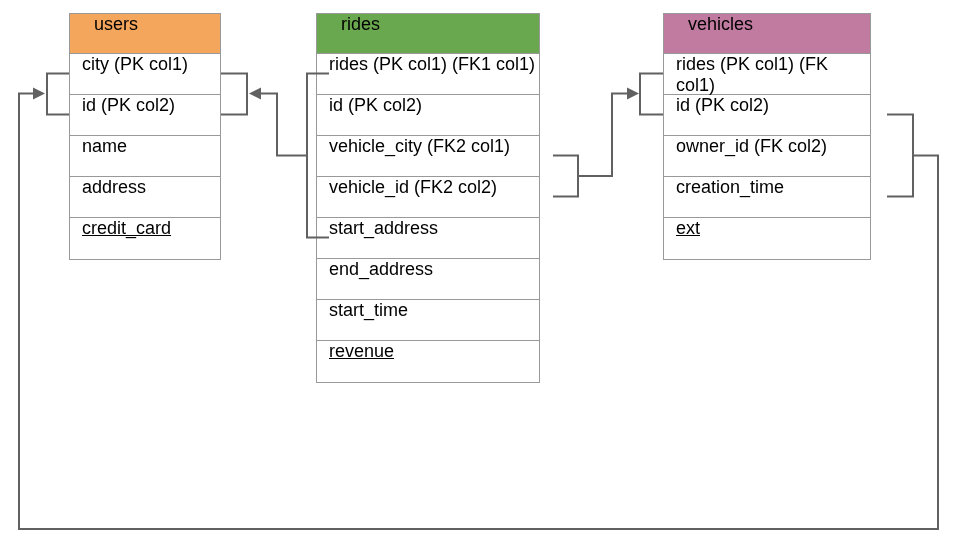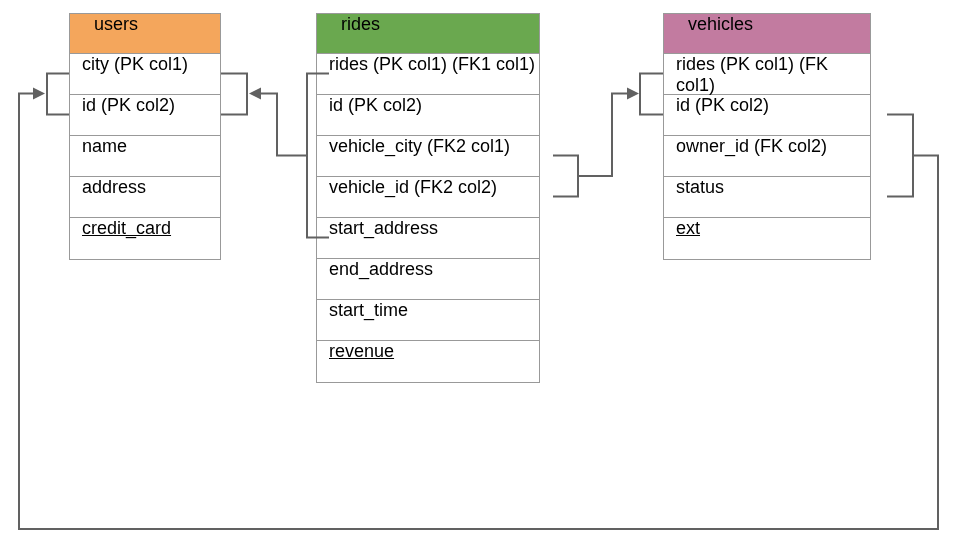--- a/index.html
+++ b/index.html
@@ -115,21 +115,21 @@
     <div class="db-row">
         <span>rides (PK col1) (FK col1)</span>
       </div>
     <div class="db-row">
         <span>id (PK col2)</span>
       </div>
     <div class="db-row">
         <span>owner_id (FK col2)</span>
       </div>
     <div class="db-row">
-        <span>status</span>
+        <span>creation_time</span>
       </div>
     <div class="db-row">
         <span>ext</span>
       </div>
   </div>
 
   <svg class="connectors" viewBox="0 0 960 540">
 
     <g>
       <path d="M221 73.5 H247 V114.5 H221"></path>

